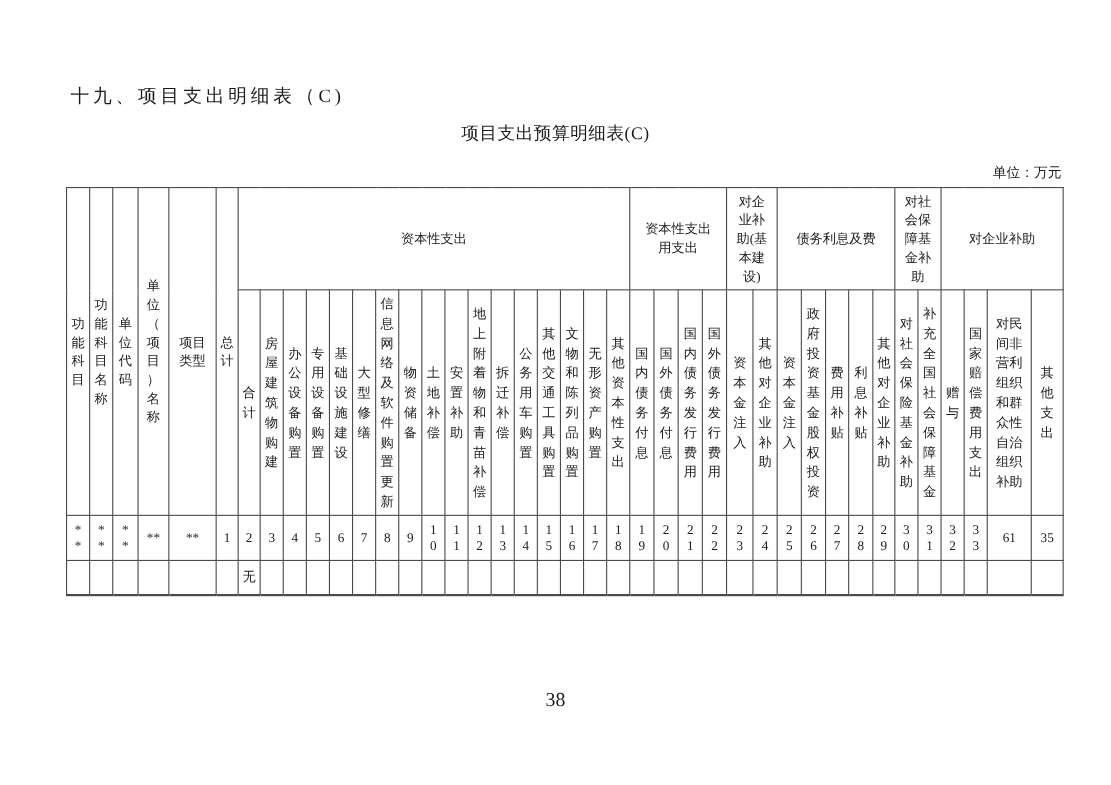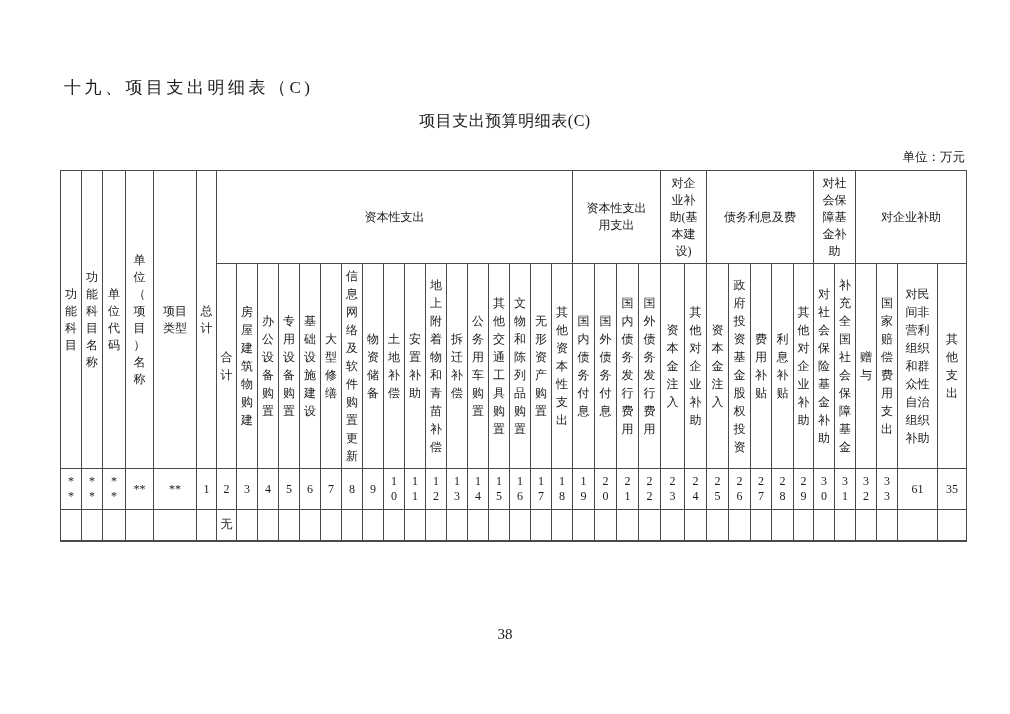--- a/index.html
+++ b/index.html
@@ -44,21 +44,21 @@
     top: 149px;
     font-size: 12.5px;
     margin-left: 24px;
   }
   .page-number {
     position: absolute;
     left: 0;
     right: 0;
     top: 626px;
     text-align: center;
-    font-size: 15px;
+    font-size: 18px;
   }
   table.budget {
     position: absolute;
     left: 60px;
     top: 170px;
     border-collapse: collapse;
     table-layout: fixed;
     border: 1px solid #4a4a4a;
   }
   table.budget td {

